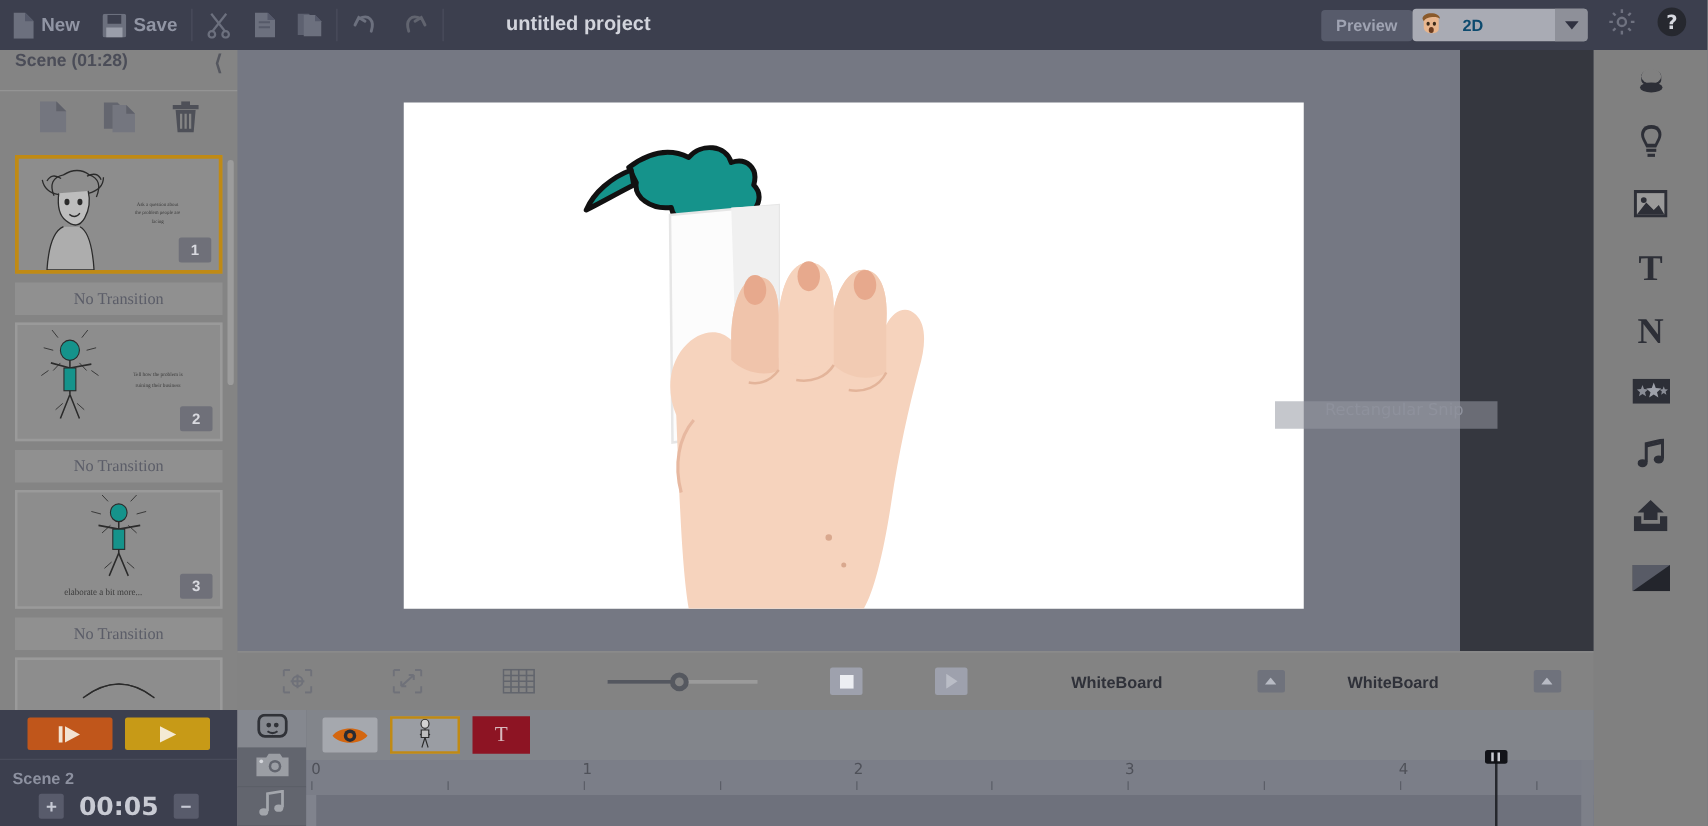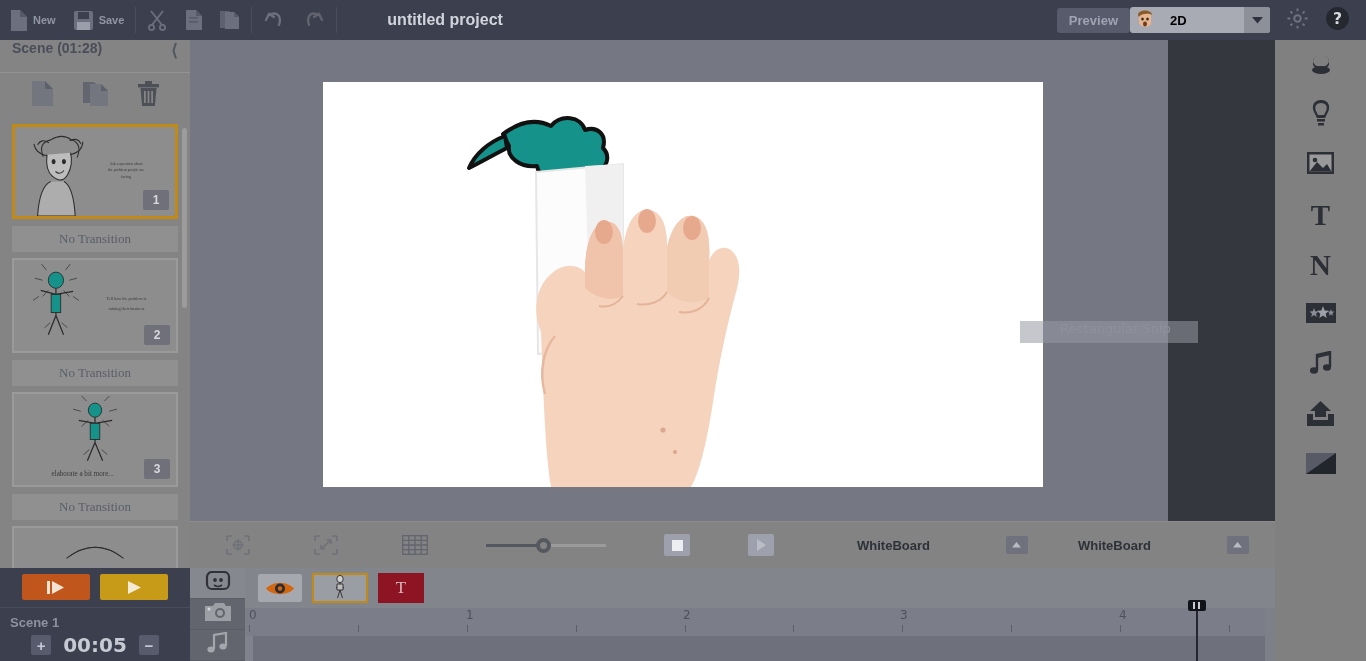--- a/index.html
+++ b/index.html
@@ -15,38 +15,38 @@
   .topbar{
     position:absolute; left:0; top:0; width:1366px; height:40px;
     background:#3c3f4e; display:flex; align-items:center;
   }
   .logo{
     width:160px; text-align:center; font-size:22px; font-weight:bold;
     color:#e2781b; letter-spacing:-0.5px; font-family:"DejaVu Sans", sans-serif;
   }
   .tb-item{
     display:flex; align-items:center; gap:6px; height:40px;
-    padding:0 9px; color:#9195a4; font-size:11px; font-weight:bold;
+    padding:0 9px; color:#9195a4; font-size:15px; font-weight:bold;
   }
   .tb-icon{ display:flex; align-items:center; justify-content:center; }
   .tb-sep{ width:1px; height:26px; background:#4a4d5c; margin:0 2px; }
   .proj-title{
     flex:0 0 auto; margin-left:48px; color:#d2d4dc; font-size:16px; font-weight:bold;
   }
   .spacer{ flex:1 1 auto; }
   .preview-btn{
     background:#575b6b; color:#9fa3b2; font-size:13px; font-weight:bold;
     padding:5px 12px; border-radius:3px; 
   }
   .mode-select{
     display:flex; align-items:center; width:140px; height:26px;
     background:#a9abb4; border-radius:3px; margin-right:16px; position:relative;
   }
   .mode-avatar{ width:26px; height:26px; margin-left:2px; position:relative; }
-  .mode-label{ font-size:13px; font-weight:bold; color:#000000; margin-left:12px;text-align:center; }
+  .mode-label{ font-size:13px; font-weight:bold; color:#0c4a6e; margin-left:12px;text-align:center; }
   .mode-caret{
     position:absolute; right:0; top:0; width:26px; height:26px;
     background:#8e9099; border-radius:0 3px 3px 0;
     display:flex; align-items:center; justify-content:center;
   }
   .gear,.help{ margin-right:16px; }
 
   
   .leftpanel{
     position:absolute; left:0; top:40px; width:190px; height:528px;
@@ -460,21 +460,21 @@
           <rect x="2" y="1" width="3" height="13" fill="#f2e3d2"></rect>
           <path d="M7 1 L19 7.5 L7 14 Z" fill="#f2e3d2"></path>
         </svg>
       </div>
       <div class="pbtn gold">
         <svg width="18" height="15" viewBox="0 0 18 15">
             <path d="M3 1 L16 7.5 L3 14 Z" fill="#f4ead5"></path>
           </svg>
       </div>
     </div>
-    <div class="scene-lbl">Scene 1</div>
+    <div class="scene-lbl">Scene 2</div>
     <div class="time-row">
       <span class="step">+</span>
       <span class="time-val">00:05</span>
       <span class="step">−</span>
     </div>
   </div>
 
   <div class="stage"></div>
   <div class="stage-dark"></div>
 

